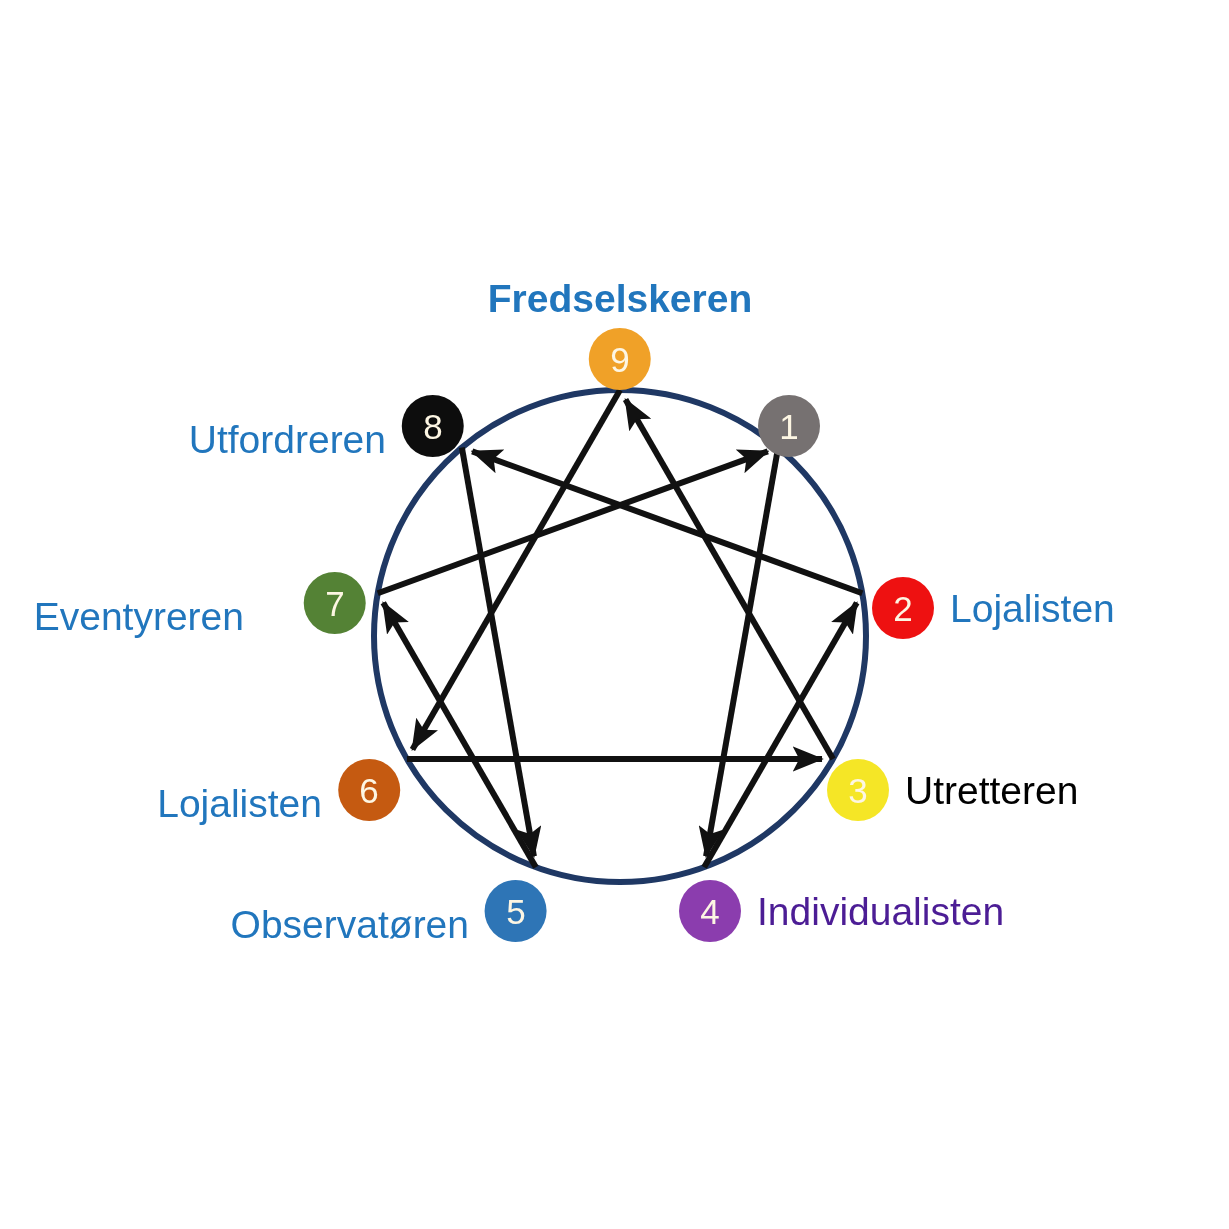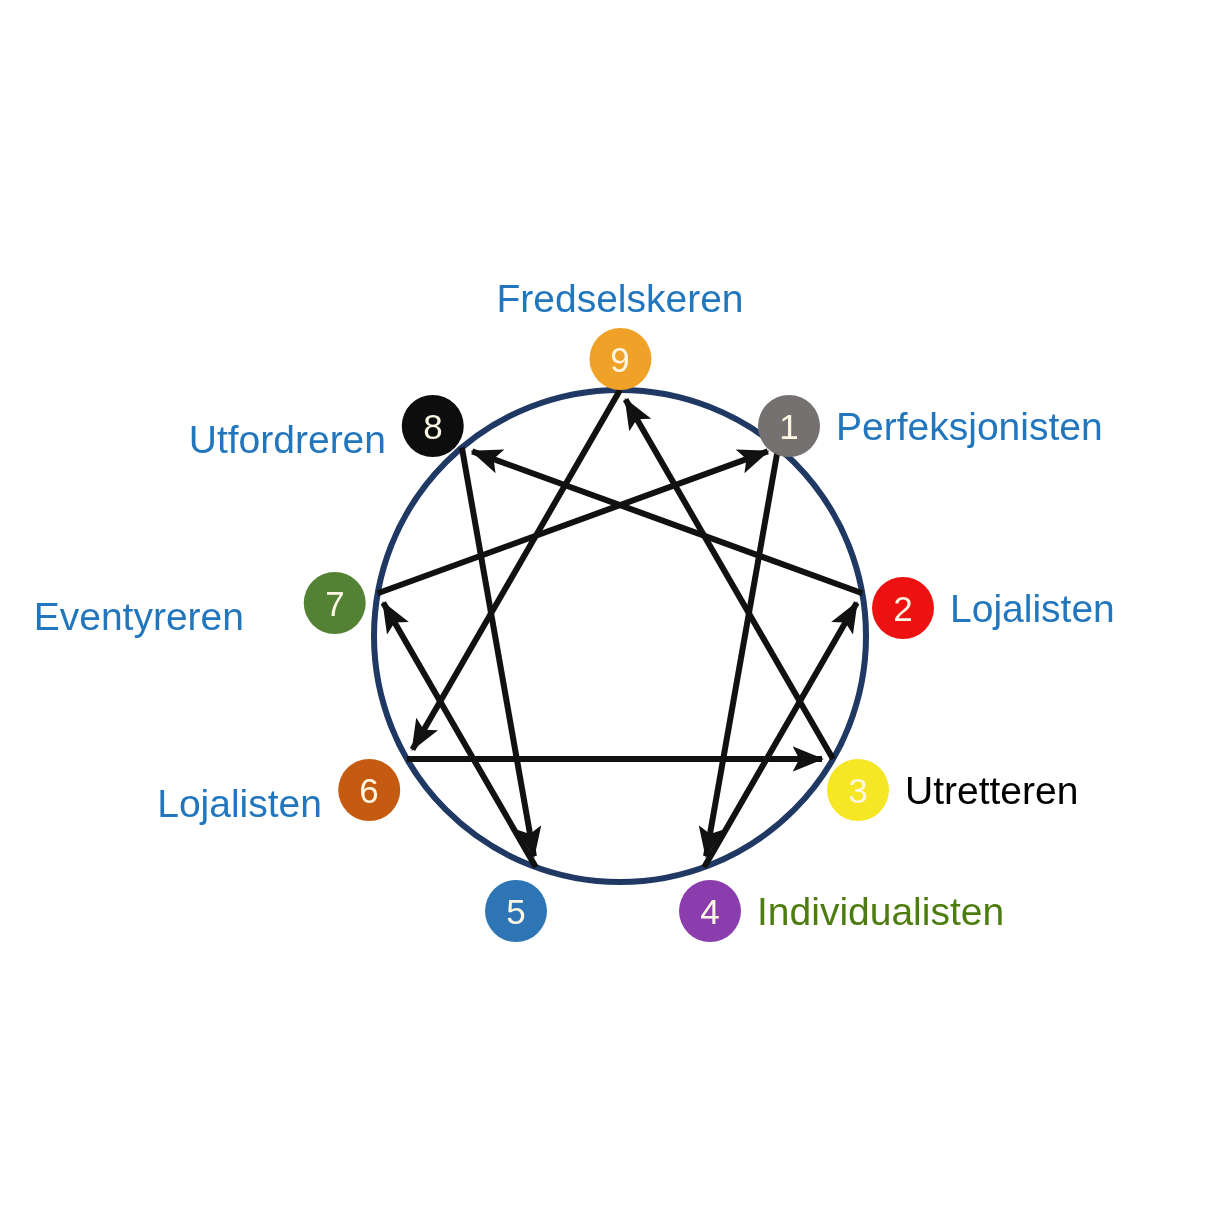--- a/index.html
+++ b/index.html
@@ -51,21 +51,21 @@
     color: #2176bd;
     line-height: 1;
     flex: 0 0 auto;
   }
   .label-right .node-label { margin-left: 16px; }
   .label-left  .node-label { margin-right: 16px; margin-top: 27px; }
   .label-above {
     flex-direction: column;
     align-items: center;
   }
-  .label-above .node-label { margin-bottom: 10px; }
+  .label-above .node-label { margin-bottom: 10px; font-weight: bold; }
 </style>
 </head>
 <body>
 
 <div id="stage">
 
   <svg id="diagram-svg" viewBox="0 0 1229 1229">
     <defs>
       <marker id="arrowhead" markerWidth="5.2" markerHeight="4.2" refX="4.9" refY="2.1" orient="auto" markerUnits="strokeWidth">
         <path d="M0,0 L5.2,2.1 L0,4.2 L1.1,2.1 z" fill="#111111"></path>
@@ -90,39 +90,39 @@
       </g>
   </svg>
 
   <div class="node label-above" style="left:620px; top:390px; transform:translate(-50%,-100%);">
     <span class="node-label" style="color: rgb(33, 118, 189);">Fredselskeren</span>
     <span class="node-badge" style="background:#f0a128;">9</span>
   </div>
 
   <div class="node label-right" style="left:758px; top:426px; transform:translate(0,-50%);">
     <span class="node-badge" style="background:#767171;">1</span>
-    <span class="node-label" style="color: rgb(33, 118, 189);">Perfeksjonisten</span>
   </div>
 
   <div class="node label-right" style="left:872px; top:608px; transform:translate(0,-50%);">
     <span class="node-badge" style="background:#ee1111;">2</span>
     <span class="node-label" style="color: rgb(33, 118, 189);">Lojalisten</span>
   </div>
 
   <div class="node label-right" style="left:827px; top:790px; transform:translate(0,-50%);">
     <span class="node-badge" style="background:#f5e626;">3</span>
     <span class="node-label" style="color: #000000;">Utretteren</span>
   </div>
 
   <div class="node label-right" style="left:679px; top:911px; transform:translate(0,-50%);">
     <span class="node-badge" style="background:#8b3dae;">4</span>
-    <span class="node-label" style="color: #4d7c0f;">Individualisten</span>
+    <span class="node-label" style="color: #4c1d95;">Individualisten</span>
   </div>
 
   <div class="node label-left" style="left:547px; top:911px; transform:translate(-100%,-50%);">
+    <span class="node-label" style="color: rgb(33, 118, 189);">Observatøren</span>
     <span class="node-badge" style="background:#2e75b6;">5</span>
   </div>
 
   <div class="node label-left" style="left:400px; top:790px; transform:translate(-100%,-50%);">
     <span class="node-label" style="color: rgb(33, 118, 189);">Lojalisten</span>
     <span class="node-badge" style="background:#c55a11;">6</span>
   </div>
 
   <div class="node label-left" style="left:366px; top:603px; transform:translate(-100%,-50%);gap:44px;">
     <span class="node-label" style="color: rgb(33, 118, 189);">Eventyreren</span>

